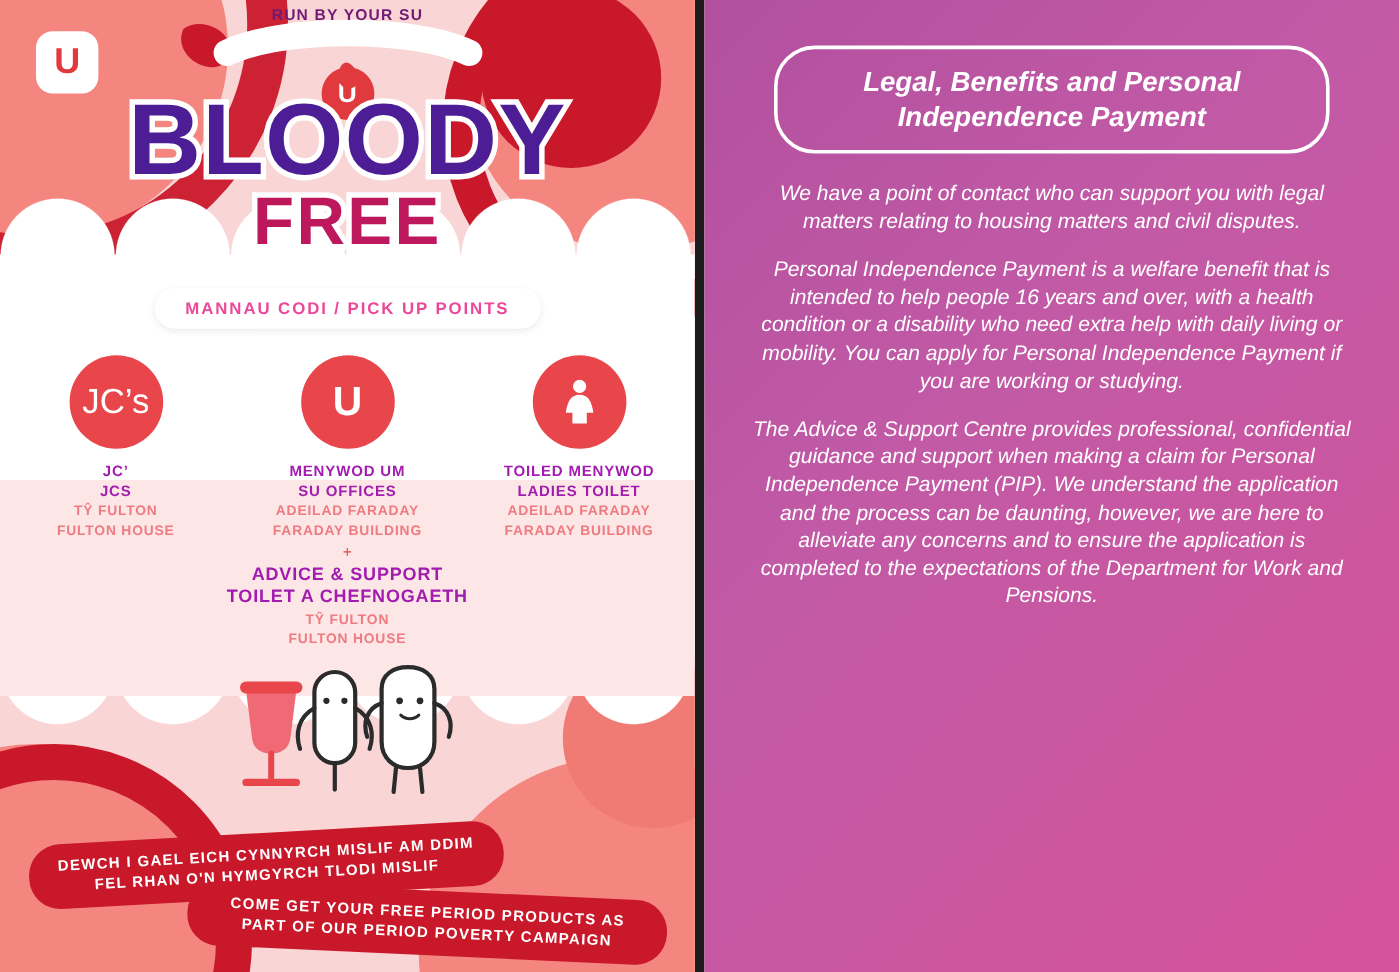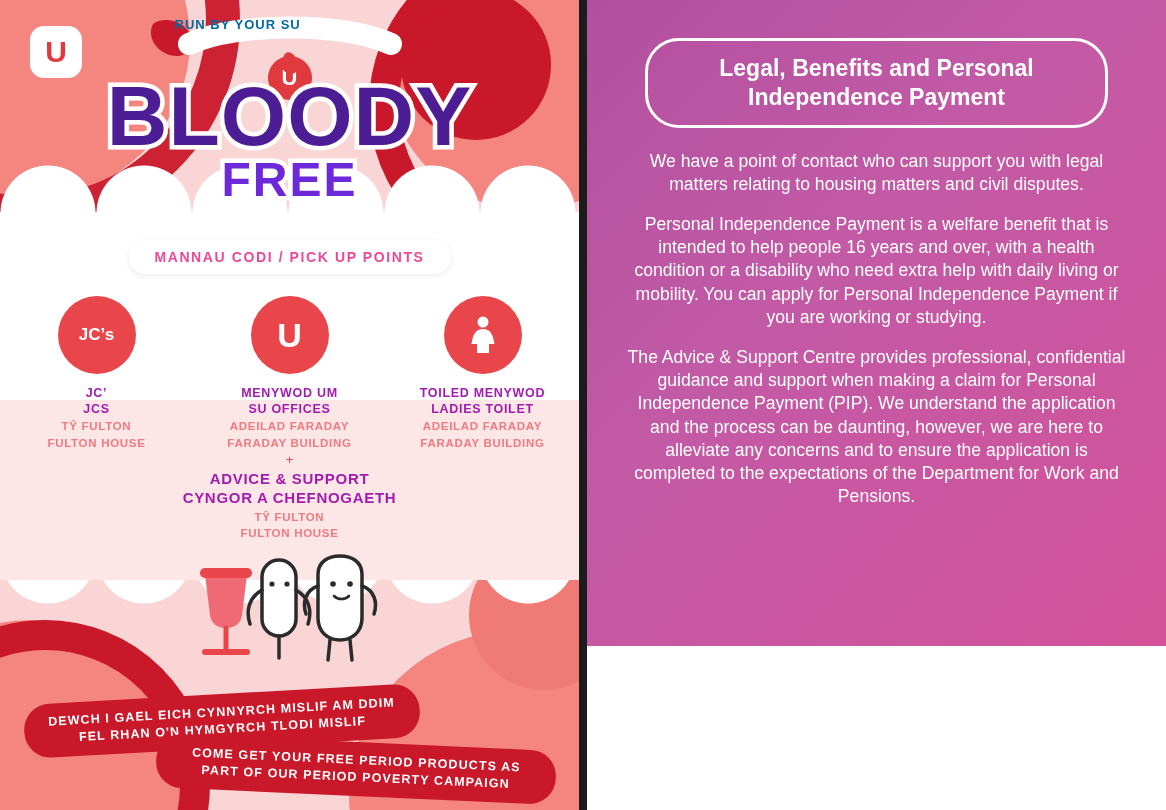--- a/index.html
+++ b/index.html
@@ -80,25 +80,25 @@
     color: #e03a3e; font-weight: 700; font-size: 30px;
     z-index: 6;
   }
 
   .ribbon {
     position: absolute; top: 14px; left: 50%;
     transform: translateX(-50%);
     width: 290px; height: 90px; z-index: 5;
   }
   .run-by {
-    position: absolute; top: 17px; left: 50%;
+    position: absolute; top: 5px; left: 50%;
     transform: translateX(-50%);
-    width: 230px; text-align: left;
+    width: 230px; text-align: center;
     font-size: 13px; font-weight: 700; letter-spacing: 1px;
-    color: #0369a1; z-index: 7;
+    color: #701a75; z-index: 7;
   }
   .run-badge {
     position: absolute; top: 56px; left: 50%;
     transform: translateX(-50%);
     width: 44px; height: 44px; border-radius: 50%;
     background: #e03a3e; color: #fff;
     display: flex; align-items: center; justify-content: center;
     font-weight: 700; font-size: 22px; z-index: 7;
   }
 
@@ -106,22 +106,22 @@
     position: absolute; top: 78px; left: 0; right: 0;
     text-align: center; z-index: 8;
   }
   .title-bloody {
     font-size: 84px; line-height: .92; font-weight: 800;
     color: #4c1d95; letter-spacing: 1px;
     -webkit-text-stroke: 9px #ffffff;
     paint-order: stroke fill;
   }
   .title-free {
-    font-size: 48px; line-height: .95; font-weight: 800;
-    color: #6d28d9; letter-spacing: 2px;
+    font-size: 56px; line-height: .95; font-weight: 800;
+    color: #be185d; letter-spacing: 2px;
     -webkit-text-stroke: 9px #ffffff;
     paint-order: stroke fill;
     margin-top: 2px;
   }
   .drop {
     position: absolute; left: 50%; top: 52px;
     transform: translateX(-50%) rotate(-12deg);
     width: 16px; height: 22px; background: #e03a3e;
     border-radius: 50% 50% 50% 50% / 65% 65% 35% 35%;
     z-index: 9;
@@ -144,21 +144,21 @@
     display: flex; justify-content: space-around;
     z-index: 9;
   }
   .point { width: 180px; text-align: center; }
   .point-circle {
     width: 78px; height: 78px; border-radius: 50%;
     background: #e8464b; margin: 0 auto 12px;
     display: flex; align-items: center; justify-content: center;
     color: #fff;
   }
-  .point-circle.jc { background: #e8464b; font-weight: 700; font-size: 17px; text-align: right; }
+  .point-circle.jc { background: #e8464b; font-weight: 400; font-size: 29px; text-align: right; }
   .point-circle.u  { font-weight: 700; font-size: 34px; }
   .point-name {
     font-size: 12.5px; font-weight: 800; letter-spacing: .7px;
     color: #a21caf; line-height: 1.25;
   }
   .point-sub {
     font-size: 11.5px; font-weight: 700; letter-spacing: .7px;
     color: #ef7a80; line-height: 1.3; margin-top: 2px;
   }
   .plus-mark {
@@ -194,24 +194,25 @@
     transform: rotate(2.6deg);
   }
 
   .divider {
     width: 8px; height: 810px; background: #1c1c1c;
   }
 
   
   .info {
     position: relative;
-    width: 579px; height: 646px;
+    width: 579px; height: 810px;
     background: linear-gradient(135deg, #b2509f 0%, #c25aa6 40%, #d4529a 100%);
     padding: 32px 36px;
     overflow: hidden;
+    font-style: italic;
   }
   .info-title {
     border: 3px solid #ffffff;
     border-radius: 34px;
     color: #ffffff;
     text-align: center;
     font-size: 23px; font-weight: 800; line-height: 1.25;
     padding: 13px 26px;
     margin: 6px 22px 22px;
   }
@@ -298,21 +299,21 @@
         <div class="point-name">LADIES TOILET</div>
         <div class="point-sub">ADEILAD FARADAY</div>
         <div class="point-sub">FARADAY BUILDING</div>
       </div>
     </div>
 
     <div class="plus-mark">+</div>
 
     <div class="advice-block">
       <div class="point-name">ADVICE &amp; SUPPORT</div>
-      <div class="point-name">CYNGOR A CHEFNOGAETH</div>
+      <div class="point-name">TOILET A CHEFNOGAETH</div>
       <div class="point-sub">TŶ FULTON</div>
       <div class="point-sub">FULTON HOUSE</div>
     </div>
 
     <svg class="products" viewBox="0 0 579 140">
 
       <g>
         <path d="M205 35 L247 35 L242 75 C 241 84, 234 88, 226 88 C 218 88, 211 84, 210 75 Z" fill="#f06a76"></path>
         <rect x="200" y="28" width="52" height="10" rx="5" fill="#e8464b"></rect>
         <path d="M226 88 L226 108" stroke="#e8464b" stroke-width="5" stroke-linecap="round"></path>

